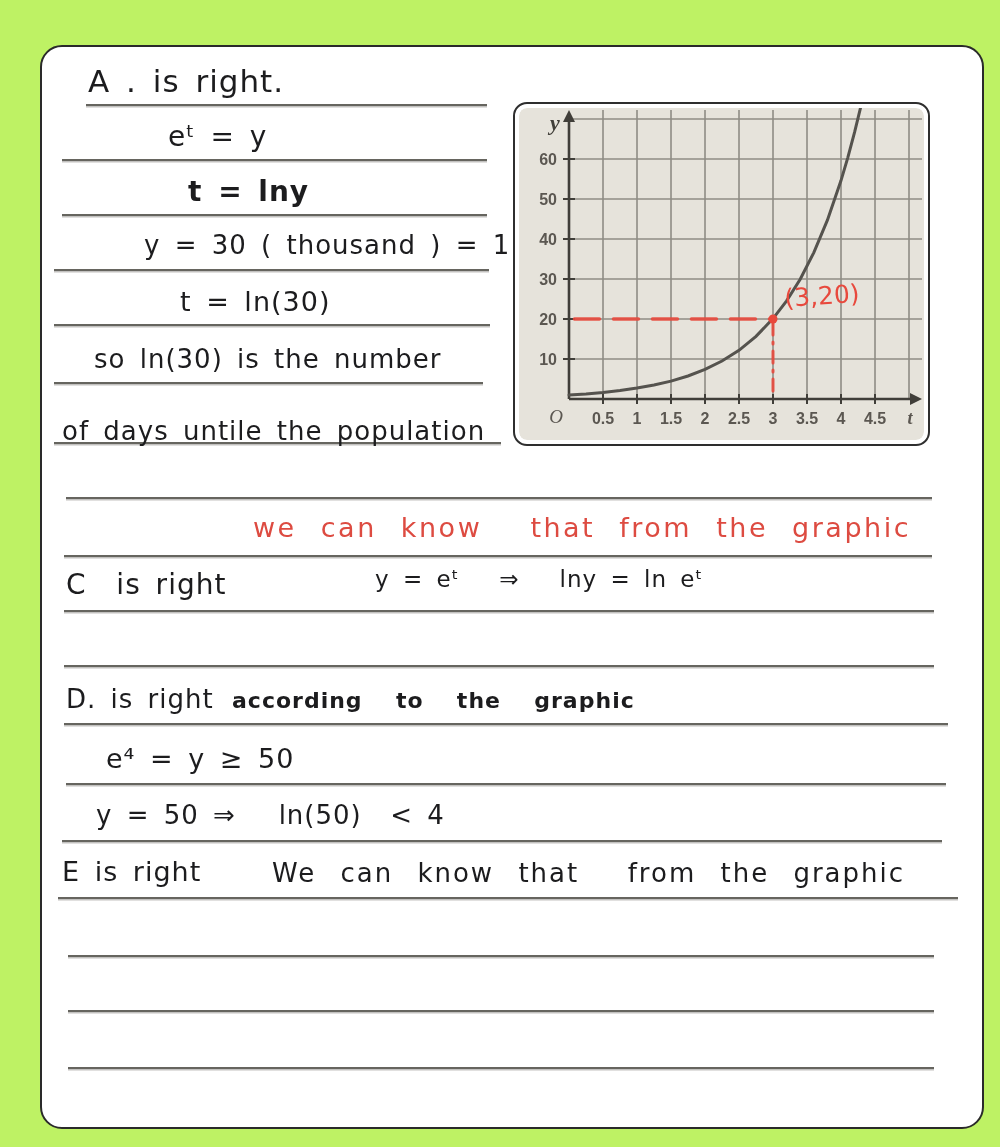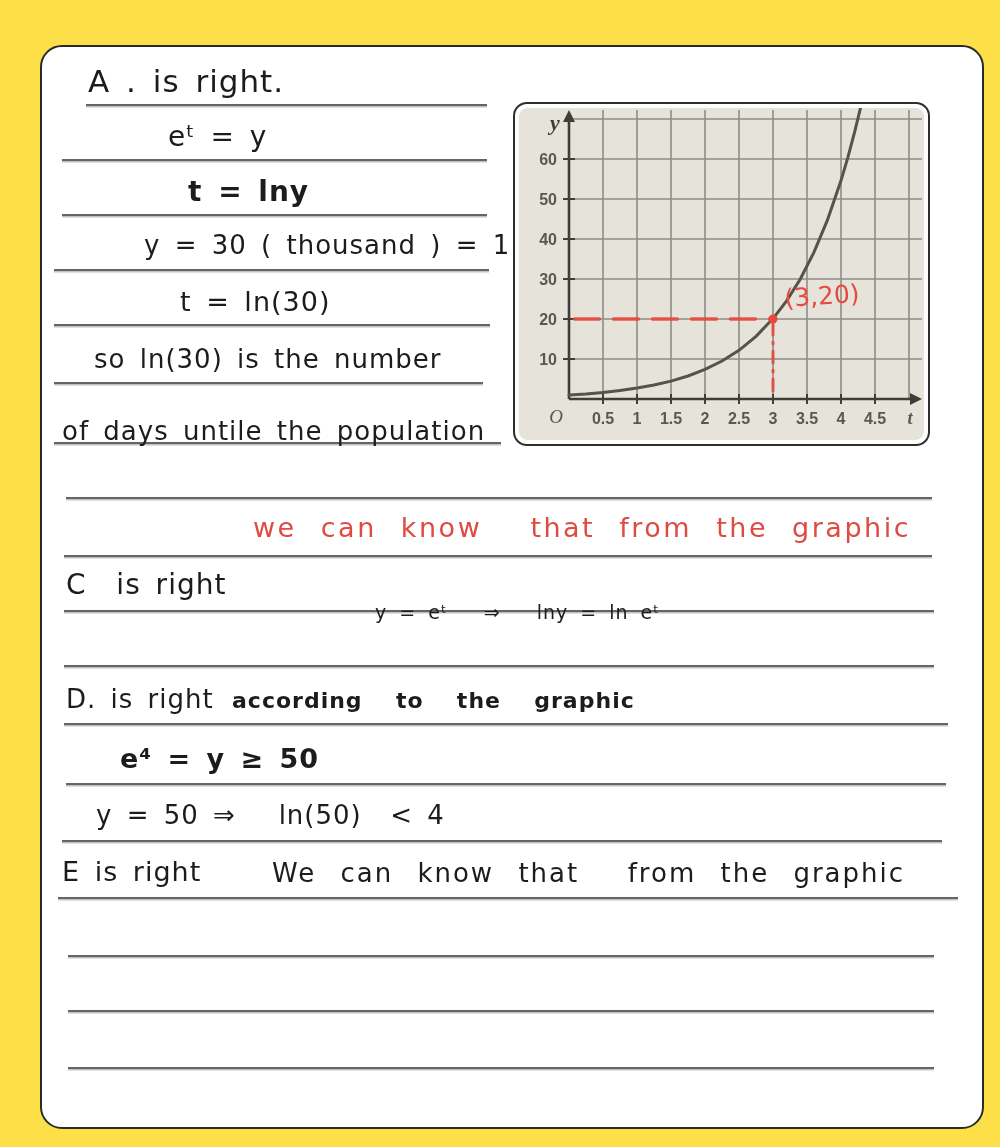--- a/index.html
+++ b/index.html
@@ -1,16 +1,16 @@
 <!DOCTYPE html>
 <html><head>
 <meta charset="utf-8">
 <style>
   html,body{margin:0;padding:0;background:#ffffff;}
-  .canvas{position:relative;width:1000px;height:1147px;background:#fde047;overflow:hidden;
+  .canvas{position:relative;width:1000px;height:1147px;background:#bef264;overflow:hidden;
           font-family:"DejaVu Sans",sans-serif;}
   .sheet{position:absolute;left:40px;top:45px;width:940px;height:1080px;
          border:2.5px solid #2a2a2a;border-radius:22px;background:#ffffff;}
   .rule{position:absolute;height:0;border-top:2px solid #66655f;box-shadow:0 1.5px 0 rgba(120,118,112,.45);}
   .hw{position:absolute;color:#1c1c1e;white-space:pre;letter-spacing:1px;word-spacing:5px;line-height:1;}
   .hw.red{color:#dd4b41;}
   .graph-box{position:absolute;left:513px;top:102px;width:417px;height:344px;background:#ffffff;
              border:2px solid #2e2e2e;border-radius:14px;padding:4px;box-sizing:border-box;}
   .graph-box svg{display:block;border-radius:8px;}
 </style>
@@ -43,25 +43,25 @@
   <div class="hw" style="left:168px;top:123px;font-size:28px;">eᵗ = y</div>
   <div class="hw" style="left:188px;top:178px;font-size:28px;font-weight:bold;">t = lny</div>
   <div class="hw" style="left:144px;top:232px;font-size:26px;">y = 30 ( thousand ) = 1·eᵗ</div>
   <div class="hw" style="left:180px;top:288px;font-size:27px;">t = ln(30)</div>
   <div class="hw" style="left:94px;top:346px;font-size:26px;">so ln(30) is the number</div>
   <div class="hw" style="left:62px;top:418px;font-size:26px;">of days untile the population</div>
 
   <div class="hw red" style="left:253px;top:514px;font-size:27px;letter-spacing:2.5px;word-spacing:13px;">we can know  that from the graphic</div>
 
   <div class="hw" style="left:66px;top:571px;font-size:28px;">C  is right</div>
-  <div class="hw" style="left:375px;top:568px;font-size:19px;margin-top:35px;">y = eᵗ   ⇒   lny = ln eᵗ</div>
+  <div class="hw" style="left:375px;top:568px;font-size:23px;">y = eᵗ   ⇒   lny = ln eᵗ</div>
 
   <div class="hw" style="left:66px;top:686px;font-size:26px;">D. is right</div>
   <div class="hw" style="left:232px;top:690px;font-size:22px;word-spacing:8px;font-weight:bold;">according  to  the  graphic</div>
-  <div class="hw" style="left:120px;top:745px;font-size:27px;font-weight:bold;">e⁴ = y ≥ 50</div>
+  <div class="hw" style="left:106px;top:745px;font-size:27px;">e⁴ = y ≥ 50</div>
   <div class="hw" style="left:96px;top:802px;font-size:26px;">y = 50 ⇒   ln(50)  &lt; 4</div>
 
   <div class="hw" style="left:62px;top:858px;font-size:27px;">E is right</div>
   <div class="hw" style="left:272px;top:860px;font-size:26px;letter-spacing:2px;word-spacing:14px;">We can know that  from the graphic</div>
 
   <div class="graph-box">
     <svg width="405" height="332" viewBox="0 0 405 332" xmlns="http://www.w3.org/2000/svg">
         <rect x="0" y="0" width="405" height="332" rx="8" fill="#e6e3db"></rect>
         <line x1="84" y1="2" x2="84" y2="291" stroke="#8f8c85" stroke-width="1.6"></line>
         <line x1="118" y1="2" x2="118" y2="291" stroke="#8f8c85" stroke-width="1.6"></line>

